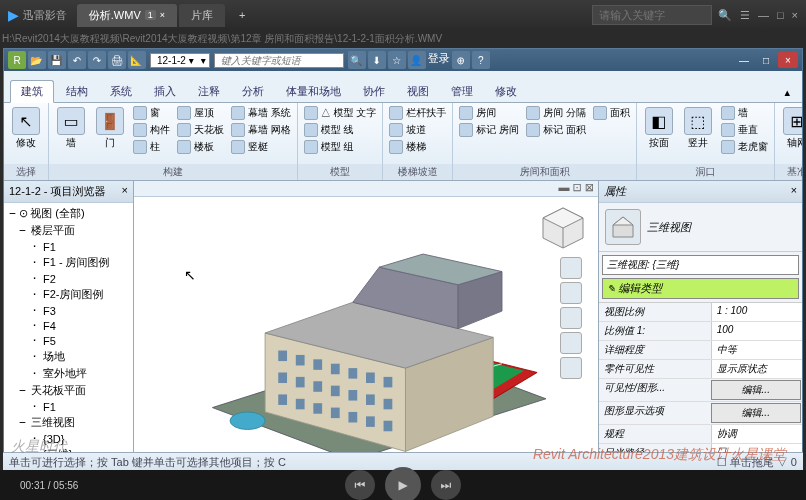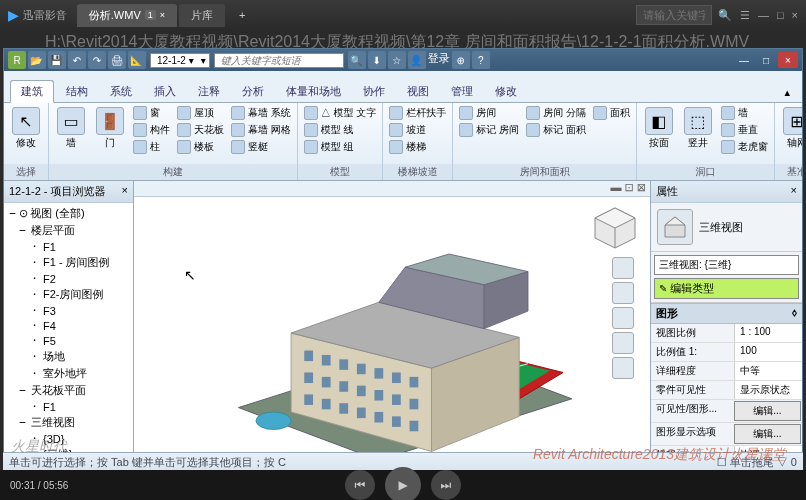--- a/index.html
+++ b/index.html
@@ -4,23 +4,23 @@
 <style>
 *{box-sizing:border-box;margin:0;padding:0;font-family:"Microsoft YaHei",SimSun,sans-serif;font-size:11px;}
 body{width:806px;height:500px;background:#2a2a2a;overflow:hidden;position:relative;}
 .player-bar{height:30px;background:linear-gradient(#3a3a3a,#2a2a2a);display:flex;align-items:center;padding:0 8px;color:#aaa;}
 .player-logo{display:flex;align-items:center;gap:4px;}
 .player-tabs{display:flex;margin-left:10px;gap:2px;}
 .ptab{padding:4px 12px;background:#444;color:#ccc;border-radius:3px 3px 0 0;display:flex;align-items:center;gap:4px;}
 .ptab.active{background:#555;color:#fff;}
 .ptab-close{font-size:9px;}
 .player-search{margin-left:auto;display:flex;align-items:center;gap:6px;}
-.player-search input{background:#444;border:1px solid #555;color:#aaa;padding:2px 6px;width:76px;height:20px;}
+.player-search input{background:#444;border:1px solid #555;color:#aaa;padding:2px 6px;width:120px;height:20px;}
 .win-ctrl{display:flex;gap:8px;margin-left:8px;}
-.path-bar{height:18px;background:#2a2a2a;color:#777;padding:2px 8px;font-size:16px;overflow:hidden;white-space:nowrap;margin-left:37px;}
+.path-bar{height:18px;background:#2a2a2a;color:#777;padding:2px 2px;font-size:10px;overflow:hidden;white-space:nowrap;}
 .app-window{position:absolute;top:48px;left:3px;right:3px;bottom:30px;background:#e8f0f8;border:1px solid #5a7a9a;display:flex;flex-direction:column;}
 .app-title{height:22px;background:linear-gradient(#4a6a8a,#3a5a7a);display:flex;align-items:center;padding:0 4px;gap:4px;}
 .qat{display:flex;gap:2px;}
 .qat-btn{width:18px;height:18px;background:#5a7a9a;border-radius:2px;display:flex;align-items:center;justify-content:center;color:#fff;font-size:10px;}
 .doc-combo{background:#fff;border:1px solid #888;padding:1px 15px 1px 6px;font-size:10px;position:relative;}
 .doc-combo::after{content:"▾";position:absolute;right:3px;}
 .search-hint{background:#fff;border:1px solid #888;padding:1px 6px;font-size:10px;color:#888;flex:1;max-width:130px;font-style:italic;}
 .title-right{margin-left:auto;display:flex;gap:2px;}
 .title-btn{width:20px;height:16px;display:flex;align-items:center;justify-content:center;color:#fff;font-size:10px;}
 .title-btn.close{background:#c04040;border-radius:2px;}
@@ -45,38 +45,38 @@
 .tnode{padding:1px 2px;white-space:nowrap;font-size:10px;display:flex;align-items:center;gap:2px;}
 .tnode .tw{display:inline-block;width:9px;text-align:center;font-family:monospace;}
 .ind1{padding-left:12px;} .ind2{padding-left:24px;}
 .canvas-wrap{flex:1;background:#fff;position:relative;display:flex;flex-direction:column;}
 .canvas-hdr{height:16px;background:#e8f0f8;border-bottom:1px solid #bcd;display:flex;justify-content:flex-end;padding:0 4px;font-size:10px;color:#666;gap:6px;}
 .canvas{flex:1;position:relative;background:#fff;overflow:hidden;}
 .viewcube{position:absolute;top:6px;right:10px;width:50px;height:50px;}
 .nav-tools{position:absolute;top:60px;right:16px;display:flex;flex-direction:column;gap:3px;}
 .nav-tool{width:22px;height:22px;background:#e0e8f0;border:1px solid #aaa;border-radius:3px;}
 .cursor{position:absolute;top:70px;left:50px;font-size:14px;color:#000;}
-.props{width:152px;background:#f0f4f8;border-left:1px solid #9ab;display:flex;flex-direction:column;}
+.props{width:204px;background:#f0f4f8;border-left:1px solid #9ab;display:flex;flex-direction:column;font-style:italic;}
 .props-hdr{background:linear-gradient(#e0ecf5,#d0dce8);padding:3px 5px;font-size:10px;border-bottom:1px solid #bcd;display:flex;justify-content:space-between;}
 .props-type{display:flex;align-items:center;gap:6px;padding:6px;border-bottom:1px solid #ccc;}
 .type-ico{width:36px;height:36px;background:#e0e8f0;border:1px solid #aaa;border-radius:3px;display:flex;align-items:center;justify-content:center;}
 .props-sel{display:flex;padding:3px;gap:3px;border-bottom:1px solid #ccc;flex-direction:column;}
 .props-sel .combo{flex:1;background:#fff;border:1px solid #888;padding:2px 4px;font-size:10px;}
 .props-sel .edit-type{background:#bef264;border:1px solid #888;padding:2px 4px;font-size:10px;}
 .prop-group{background:#d0dce8;padding:2px 5px;font-size:10px;font-weight:bold;display:flex;justify-content:space-between;border-top:1px solid #bbb;border-bottom:1px solid #bbb;}
 .prop-row{display:flex;border-bottom:1px solid #ddd;}
 .prop-row .k{width:55%;padding:2px 5px;font-size:10px;background:#f0f4f8;}
 .prop-row .v{width:45%;padding:2px 5px;font-size:10px;background:#fff;border-left:1px solid #ccc;}
 .prop-row .v.btn{background:#e8e8e8;text-align:center;border:1px solid #888;margin:1px;}
 .status{position:absolute;bottom:30px;left:3px;right:3px;height:18px;background:linear-gradient(#e8f0f8,#d8e5f0);border-top:1px solid #9ab;font-size:10px;padding:2px 6px;display:flex;color:#445;overflow:hidden;}
 .status-right{margin-left:auto;}
 .play-ctrl{position:absolute;bottom:0;left:0;right:0;height:30px;background:rgba(20,20,20,.85);display:flex;align-items:center;justify-content:center;gap:10px;}
 .play-btn{width:30px;height:30px;border-radius:50%;background:#444;display:flex;align-items:center;justify-content:center;color:#ccc;font-size:12px;}
 .play-btn.main{width:36px;height:36px;background:#555;}
-.time-disp{position:absolute;left:10px;color:#ccc;font-size:10px;}
+.time-disp{position:absolute;left:20px;color:#ccc;font-size:10px;}
 .watermark{position:absolute;bottom:36px;right:20px;color:rgba(200,80,50,.7);font-size:14px;font-style:italic;pointer-events:none;}
 .watermark2{position:absolute;bottom:44px;left:11px;color:rgba(120,120,120,.6);font-size:14px;font-style:italic;pointer-events:none;}
 </style>
 </head>
 <body>
 
 <div class="player-bar">
   <div class="player-logo">
     <span style="color:#4af;font-size:14px;">▶</span>
     <span>迅雷影音</span>
@@ -494,24 +494,20 @@
               <polygon points="14,4 24,12 4,12" fill="#eee" stroke="#888"></polygon>
             </svg>
         </div>
         <span>三维视图</span>
       </div>
       <div class="props-sel">
         <div class="combo">三维视图: {三维}</div>
         <div class="edit-type">✎ <span>编辑类型</span></div>
       </div>
       <div id="prop-list">
-          <div class="prop-group">
-            <span>图形</span>
-            <span>⬨</span>
-          </div>
           <div class="prop-row">
             <div class="k">视图比例</div>
             <div class="v">1 : 100</div>
           </div>
           <div class="prop-row">
             <div class="k">比例值 1:</div>
             <div class="v">100</div>
           </div>
           <div class="prop-row">
             <div class="k">详细程度</div>

